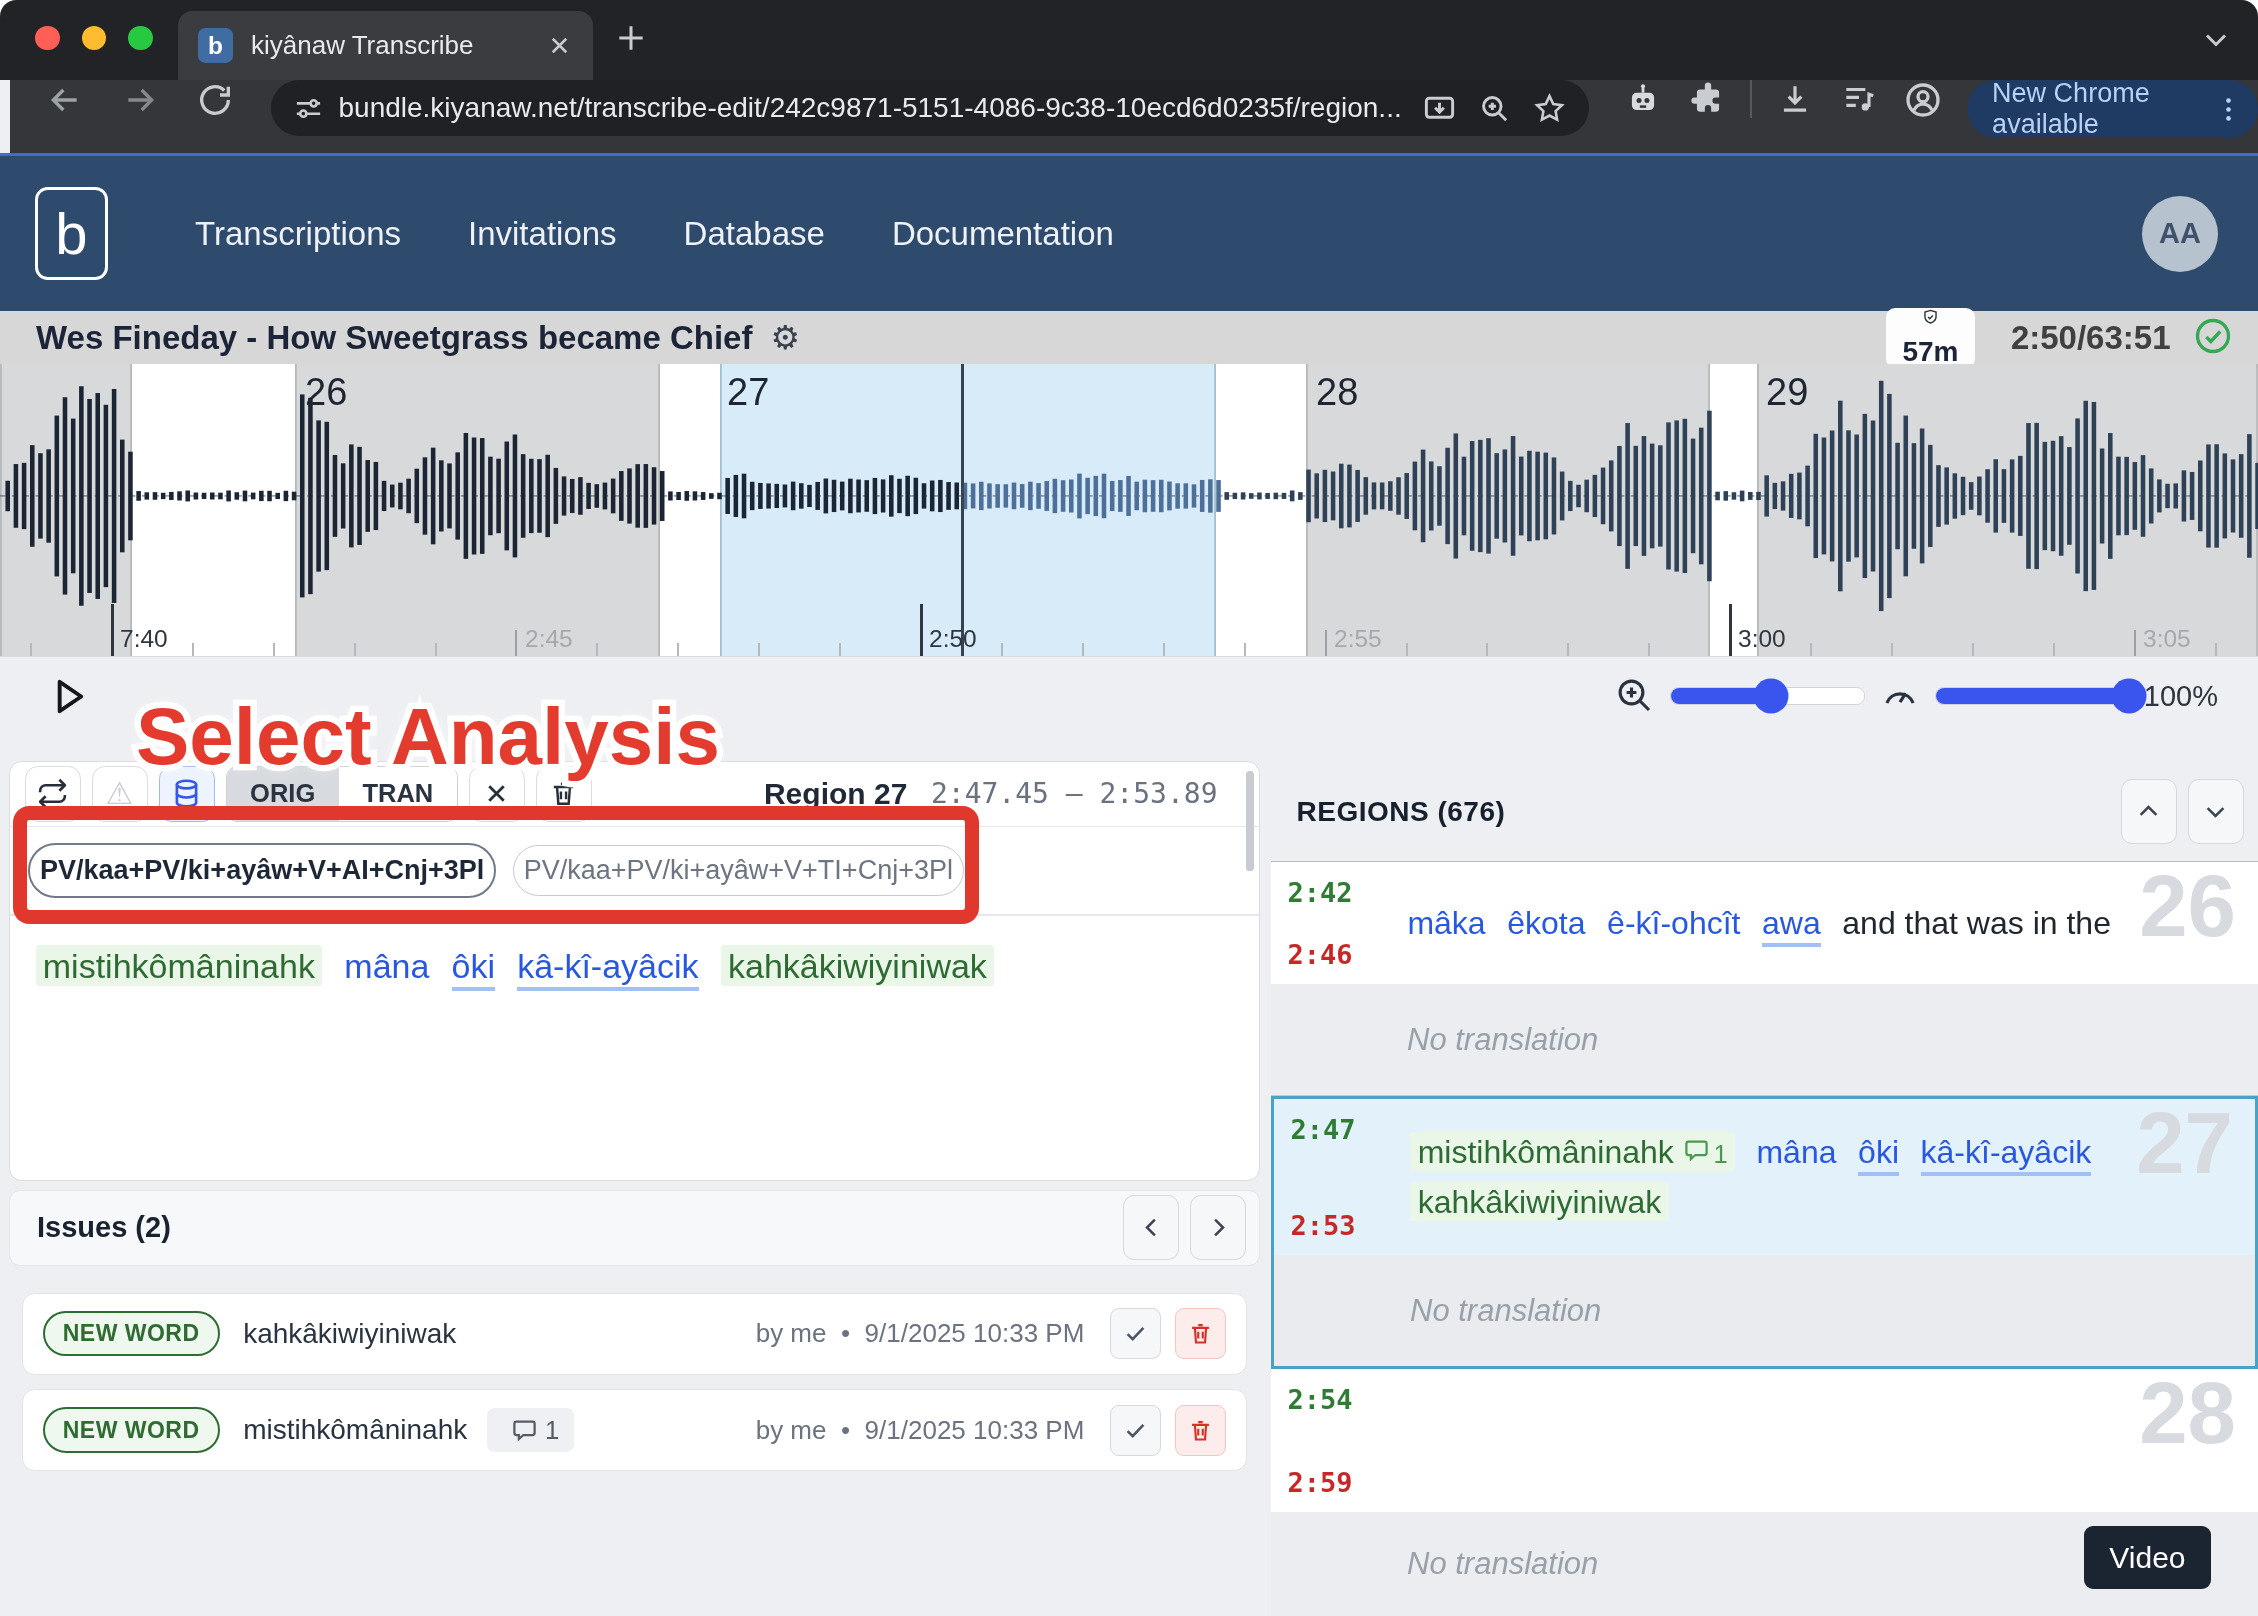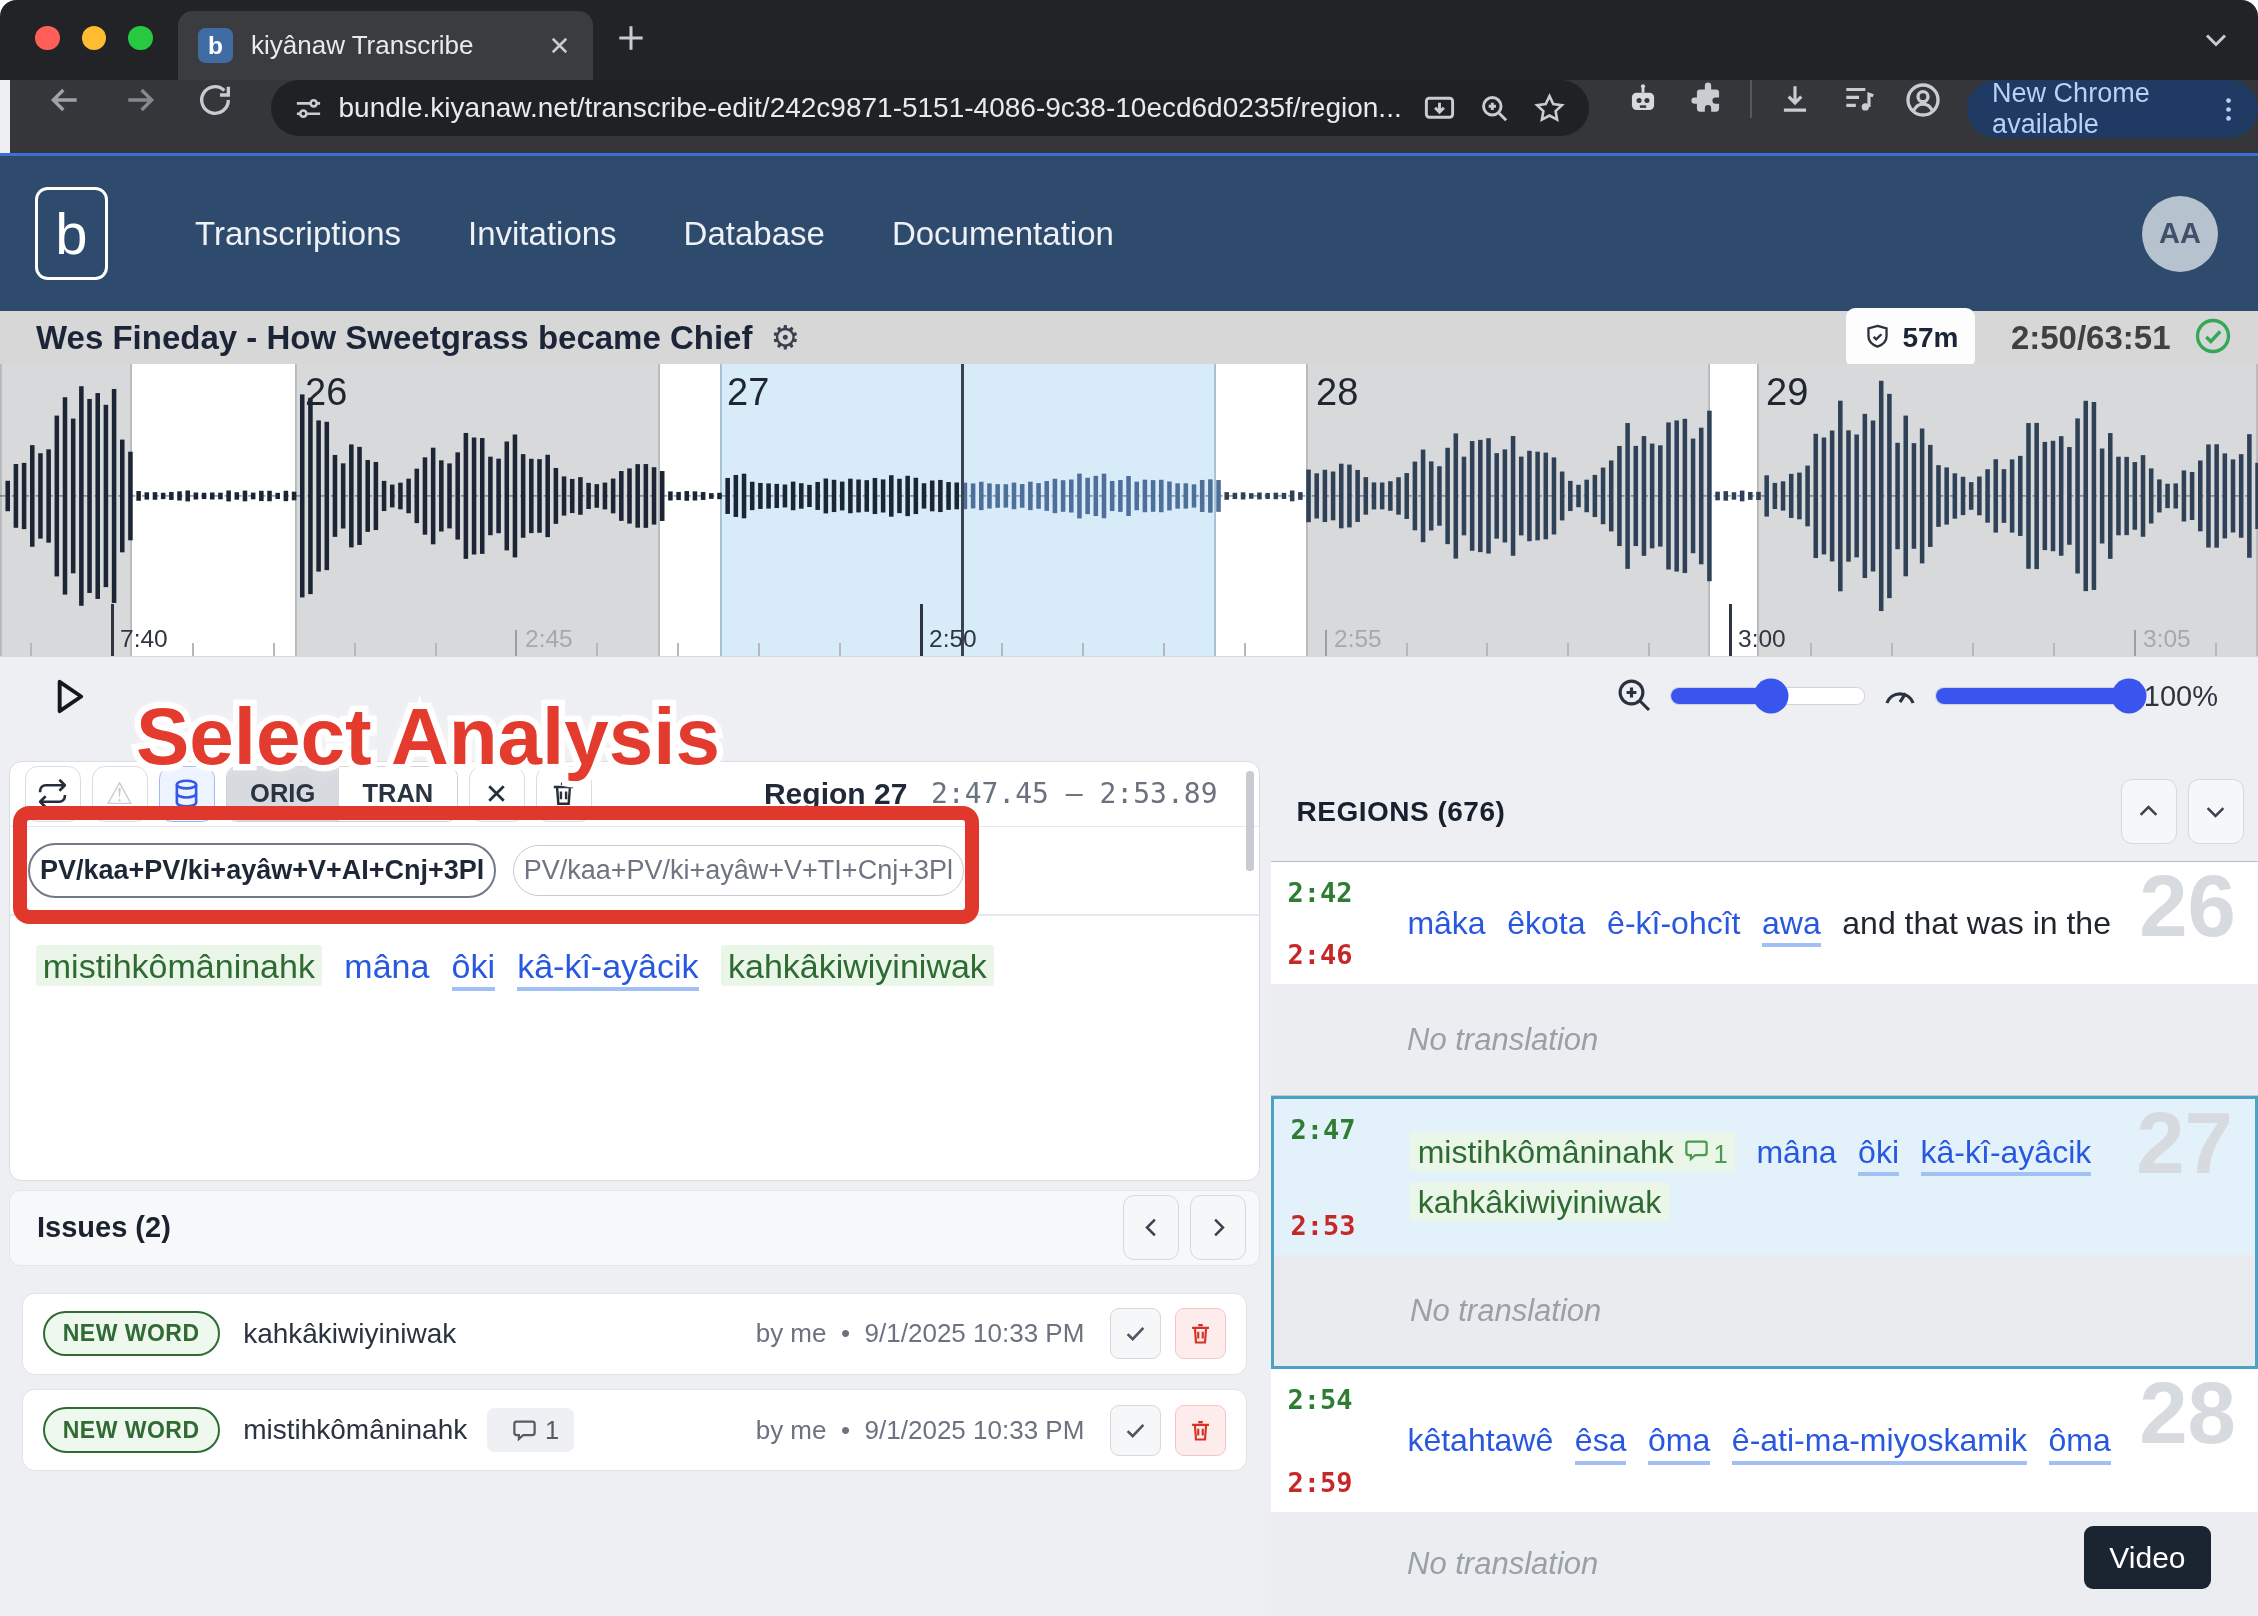--- a/index.html
+++ b/index.html
@@ -40,21 +40,21 @@
   .avatar{margin-left:auto;margin-right:40px;width:76px;height:76px;border-radius:50%;
     background:#b6c2ce;color:#41506b;font-size:29px;font-weight:bold;
     display:flex;align-items:center;justify-content:center;}
   
   .titlebar{position:absolute;top:311px;left:0;right:0;height:53px;background:#d7d7d8;
     display:flex;align-items:center;}
   .doc-title{margin-left:36px;font-size:33px;font-weight:bold;color:#1c2538;}
   .gear{margin-left:18px;font-size:33px;color:#39414e;}
   .tb-right{margin-left:auto;display:flex;align-items:center;margin-right:25.5px;}
   .dur-pill{height:60px;background:#fdfdfd;border-radius:9px;display:flex;align-items:center;
-    padding:0 16.4px;gap:9px;}
+    padding:0 16.4px;gap:9px;flex-direction:column;}
   .dur-text{font-size:28px;font-weight:bold;color:#1c2538;}
   .pos-text{margin-left:36px;font-size:33px;font-weight:bold;color:#404040;}
   .sync-ic{margin-left:22px;}
   
   .wave{position:absolute;top:364px;left:0;right:0;height:293px;background:#fff;overflow:hidden;}
   .region{position:absolute;top:0;bottom:0;}
   .r-gray{background:#d8d9da;box-shadow:inset 1.8px 0 0 #b6b8ba,inset -1.8px 0 0 #b6b8ba;}
   .r-sel{background:#d7ebf9;box-shadow:inset 1.8px 0 0 #a3bfd2,inset -1.8px 0 0 #a3bfd2;}
   .r-label{position:absolute;top:7.3px;font-size:38px;color:#1d2631;}
   .wavesvg{position:absolute;top:0;left:0;}
@@ -827,23 +827,20 @@
             </div>
             <div class="bignum">27</div>
             <div class="etrans">No translation</div>
           </div>
           <div class="entry" style="height: 248px;">
             <div class="etop" style="flex: 0 0 143px;">
               <div class="times">
                 <span class="t-start">2:54</span>
                 <span class="t-end">2:59</span>
               </div>
-              <div class="econtent">
-                <div class="eline"><span class="wd w-blue">kêtahtawê</span> <span class="wd w-blue-u">êsa</span> <span class="wd w-blue-u">ôma</span> <span class="wd w-blue-u">ê-ati-ma-miyoskamik</span> <span class="wd w-blue-u">ôma</span> </div>
-              </div>
             </div>
             <div class="bignum">28</div>
             <div class="etrans">No translation</div>
           </div>
         </div>
       <div class="video-btn">Video</div>
     </div>
   </div>
 
   <div class="anno-rect"></div>

